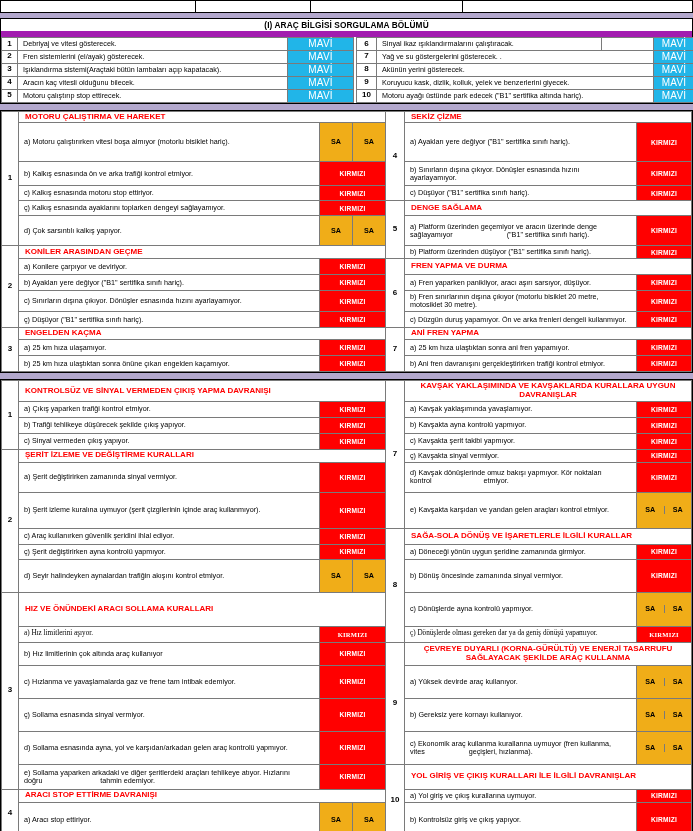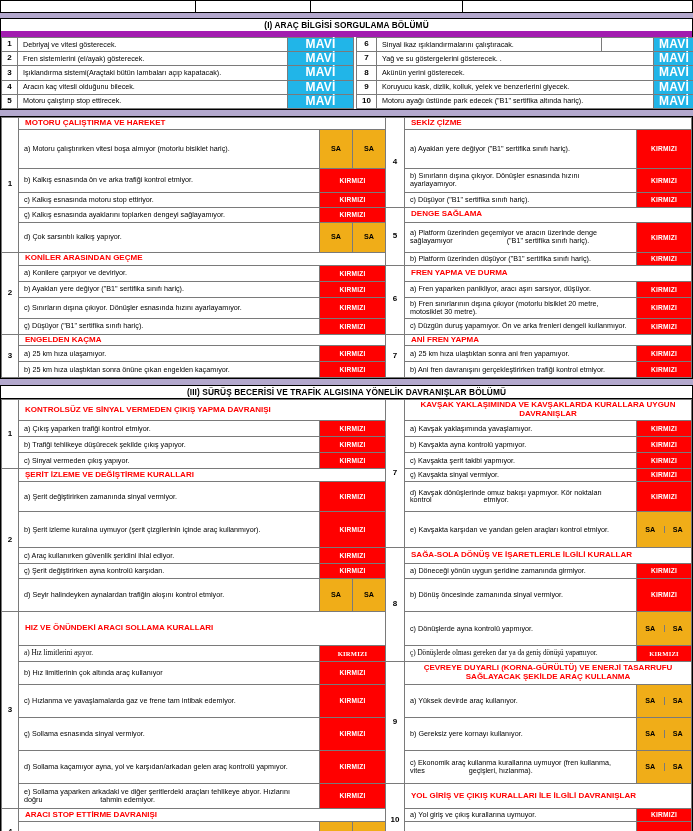--- a/index.html
+++ b/index.html
@@ -8,21 +8,21 @@
   table{border-collapse:collapse;table-layout:fixed;width:100%;}
   td{border:1px solid #7a7a7a;font-size:7.2px;line-height:1.1;color:#000;padding:0 2px;vertical-align:middle;}
 
   .secband{background:#b3a8cd;height:5px;}
   .sechead{text-align:center;font-weight:bold;font-size:8.3px;letter-spacing:.1px;padding:1px 0;border:1px solid #000;background:#fff;}
 
   .num{text-align:center;font-weight:bold;font-size:8px;width:16px;}
   .grp{color:#ff0000;font-weight:bold;font-size:8px;padding:1px 2px 1px 6px;}
   .grpC{color:#ff0000;font-weight:bold;font-size:8px;text-align:center;padding:1px 4px;}
   .itm{font-size:7.2px;padding:2px 2px 2px 5px;}
-  .mavi{background:#21b5e8;color:#fff;font-weight:bold;text-align:center;font-size:12px;letter-spacing:.2px;}
+  .mavi{background:#21b5e8;color:#fff;font-weight:normal;text-align:center;font-size:10px;letter-spacing:.2px;}
   .kirmizi{background:#ff0000;color:#fff;font-weight:bold;text-align:center;font-size:6.6px;letter-spacing:.2px;}
   .sa{background:#f0ad18;color:#000;font-weight:bold;text-align:center;font-size:7.2px;}
   .blank{background:#fff;}
   .tophdr td{height:11px;border:1px solid #000;}
   .secwrap{border:1.6px solid #000;margin:0;}
 </style>
 </head>
 <body>
 
 <div id="sheet">
@@ -210,21 +210,20 @@
             <td class="itm">b) Ani fren davranışını gerçekleştirirken trafiği kontrol etmiyor.</td>
             <td class="kirmizi">KIRMIZI</td>
           </tr>
         </tbody>
     </table>
   </div>
 
   <div class="secband" style="height:6px"></div>
 
   <div class="secwrap">
-    <div class="sechead" style="border:none;border-bottom:1.4px solid #000;">(III) SÜRÜŞ BECERİSİ VE TRAFİK ALGISINA YÖNELİK DAVRANIŞLAR BÖLÜMÜ</div>
     <table>
       <colgroup>
         <col style="width:17px">
           <col style="width:301px">
           <col style="width:33px">
           <col style="width:33px">
         <col style="width:19px">
           <col style="width:232px">
           <col style="width:55px">
       </colgroup>
@@ -276,21 +275,21 @@
               </div>
             </td>
           </tr>
           <tr style="height: 11px;">
             <td class="itm" style="height:11px">c) Araç kullanırken güvenlik şeridini ihlal ediyor.</td>
             <td class="kirmizi" colspan="2">KIRMIZI</td>
             <td class="num" rowspan="5">8</td>
             <td class="grp" colspan="2">SAĞA-SOLA DÖNÜŞ VE İŞARETLERLE İLGİLİ KURALLAR</td>
           </tr>
           <tr style="height: 10px;">
-            <td class="itm" style="height:10px">ç) Şerit değiştirirken ayna kontrolü karşıdan.</td>
+            <td class="itm" style="height:10px">ç) Şerit değiştirirken ayna kontrolü yapmıyor.</td>
             <td class="kirmizi" colspan="2">KIRMIZI</td>
             <td class="itm">a) Döneceği yönün uygun şeridine zamanında girmiyor.</td>
             <td class="kirmizi">KIRMIZI</td>
           </tr>
           <tr style="height: 28px;">
             <td class="itm" style="height:28px">d) Seyir halindeyken aynalardan trafiğin akışını kontrol etmiyor.</td>
             <td class="sa">SA</td>
             <td class="sa">SA</td>
             <td class="itm">b) Dönüş öncesinde zamanında sinyal vermiyor.</td>
             <td class="kirmizi">KIRMIZI</td>
@@ -334,21 +333,21 @@
             <td class="kirmizi" colspan="2">KIRMIZI</td>
             <td class="itm">b) Gereksiz yere kornayı kullanıyor.</td>
             <td class="sa" style="padding: 0px;">
               <div style="display:flex;height:100%;">
                 <div style="flex:1;border-right:1px solid #7a7a7a;display:flex;align-items:center;justify-content:center;">SA</div>
                 <div style="flex:1;display:flex;align-items:center;justify-content:center;">SA</div>
               </div>
             </td>
           </tr>
           <tr style="height: 28px;">
-            <td class="itm" style="height:28px">d) Sollama kaçamıyor ayna, yol ve karşıdan/arkadan gelen araç  kontrolü yapmıyor.</td>
+            <td class="itm" style="height:28px">d) Sollama esnasında ayna, yol ve karşıdan/arkadan gelen araç  kontrolü yapmıyor.</td>
             <td class="kirmizi" colspan="2">KIRMIZI</td>
             <td class="itm">c) Ekonomik araç kullanma kurallarına uymuyor (fren kullanma, vites&nbsp;&nbsp;&nbsp;&nbsp;&nbsp;&nbsp;&nbsp;&nbsp;&nbsp;&nbsp;&nbsp;&nbsp;&nbsp;&nbsp;&nbsp;&nbsp;&nbsp;&nbsp;&nbsp;&nbsp;&nbsp; geçişleri, hızlanma).</td>
             <td class="sa" style="padding: 0px;">
               <div style="display:flex;height:100%;">
                 <div style="flex:1;border-right:1px solid #7a7a7a;display:flex;align-items:center;justify-content:center;">SA</div>
                 <div style="flex:1;display:flex;align-items:center;justify-content:center;">SA</div>
               </div>
             </td>
           </tr>
           <tr style="height: 20px;">

